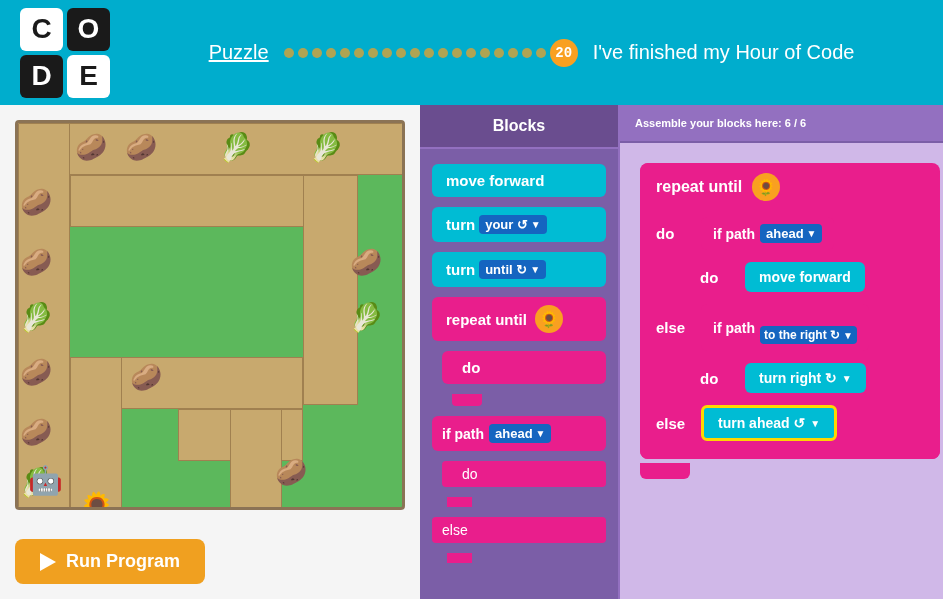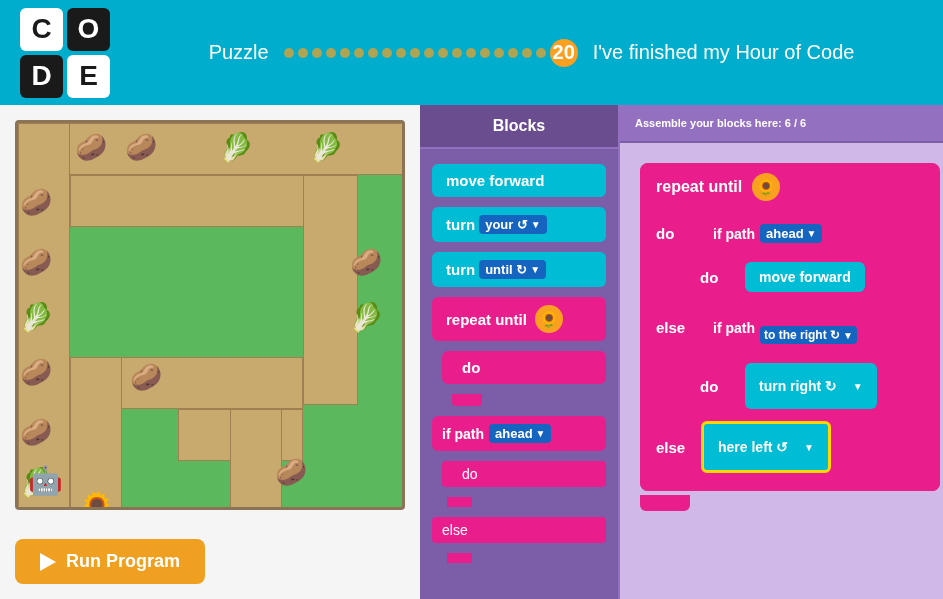--- a/index.html
+++ b/index.html
@@ -60,22 +60,23 @@
     .dot.active {
       width: 28px;
       height: 28px;
       background: #f9a020;
       border-radius: 50%;
       display: flex;
       align-items: center;
       justify-content: center;
       color: white;
       font-weight: bold;
-      font-size: 20px;
+      font-size: 14px;
       opacity: 1;
+      font-family: Liberation Mono, monospace;
     }
     #finished-label {
       color: white;
       font-size: 20px;
       font-weight: 500;
     }
 
     
     #main {
       display: flex;
@@ -336,27 +337,27 @@
     }
     .asm-else-label {
       color: white;
       font-size: 15px;
       font-weight: bold;
       min-width: 35px;
     }
     .asm-turn-block {
       background: #00bcd4;
       border-radius: 6px;
-      padding: 15px 14px;
+      padding: 7px 14px;
       color: white;
       font-size: 14px;
       font-weight: bold;
       display: inline-flex;
       align-items: center;
-      gap: 16px;
+      gap: 5px;
     }
     .asm-turn-block.highlighted {
       border: 3px solid #ffd700;
       background: #00bcd4;
     }
     .asm-block-container {
       background: #e91e8c;
       border-radius: 8px;
       overflow: hidden;
       display: inline-block;
@@ -386,21 +387,21 @@
 <body>
 
 <div id="header">
   <div id="logo">
     <div class="logo-cell white">C</div>
     <div class="logo-cell dark">O</div>
     <div class="logo-cell dark">D</div>
     <div class="logo-cell white">E</div>
   </div>
   <div id="puzzle-area">
-    <span id="puzzle-label" style="color:white;font-size:20px;font-weight:500;">Puzzle</span>
+    <span id="puzzle-label" style="color:white;font-size:20px;font-weight:500;text-decoration:underline;">Puzzle</span>
     <div id="puzzle-dots">
 
     <div class="dot"></div>
         <div class="dot"></div>
         <div class="dot"></div>
         <div class="dot"></div>
         <div class="dot"></div>
         <div class="dot"></div>
         <div class="dot"></div>
         <div class="dot"></div>
@@ -567,21 +568,21 @@
           <div class="asm-turn-block">
             <span>turn right ↻</span>
             <span class="dropdown-arrow">▼</span>
           </div>
         </div>
 
         
         <div class="asm-else-row">
           <span class="asm-else-label">else</span>
           <div class="asm-turn-block highlighted">
-            <span>here left ↺</span>
+            <span>turn ahead ↺</span>
             <span class="dropdown-arrow">▼</span>
           </div>
         </div>
 
         
         <div style="height:12px;background:#e91e8c;"></div>
       </div>
 
       
       <div style="background:#e91e8c;height:16px;width:50px;border-radius:0 0 6px 6px;margin-top:0;"></div>

